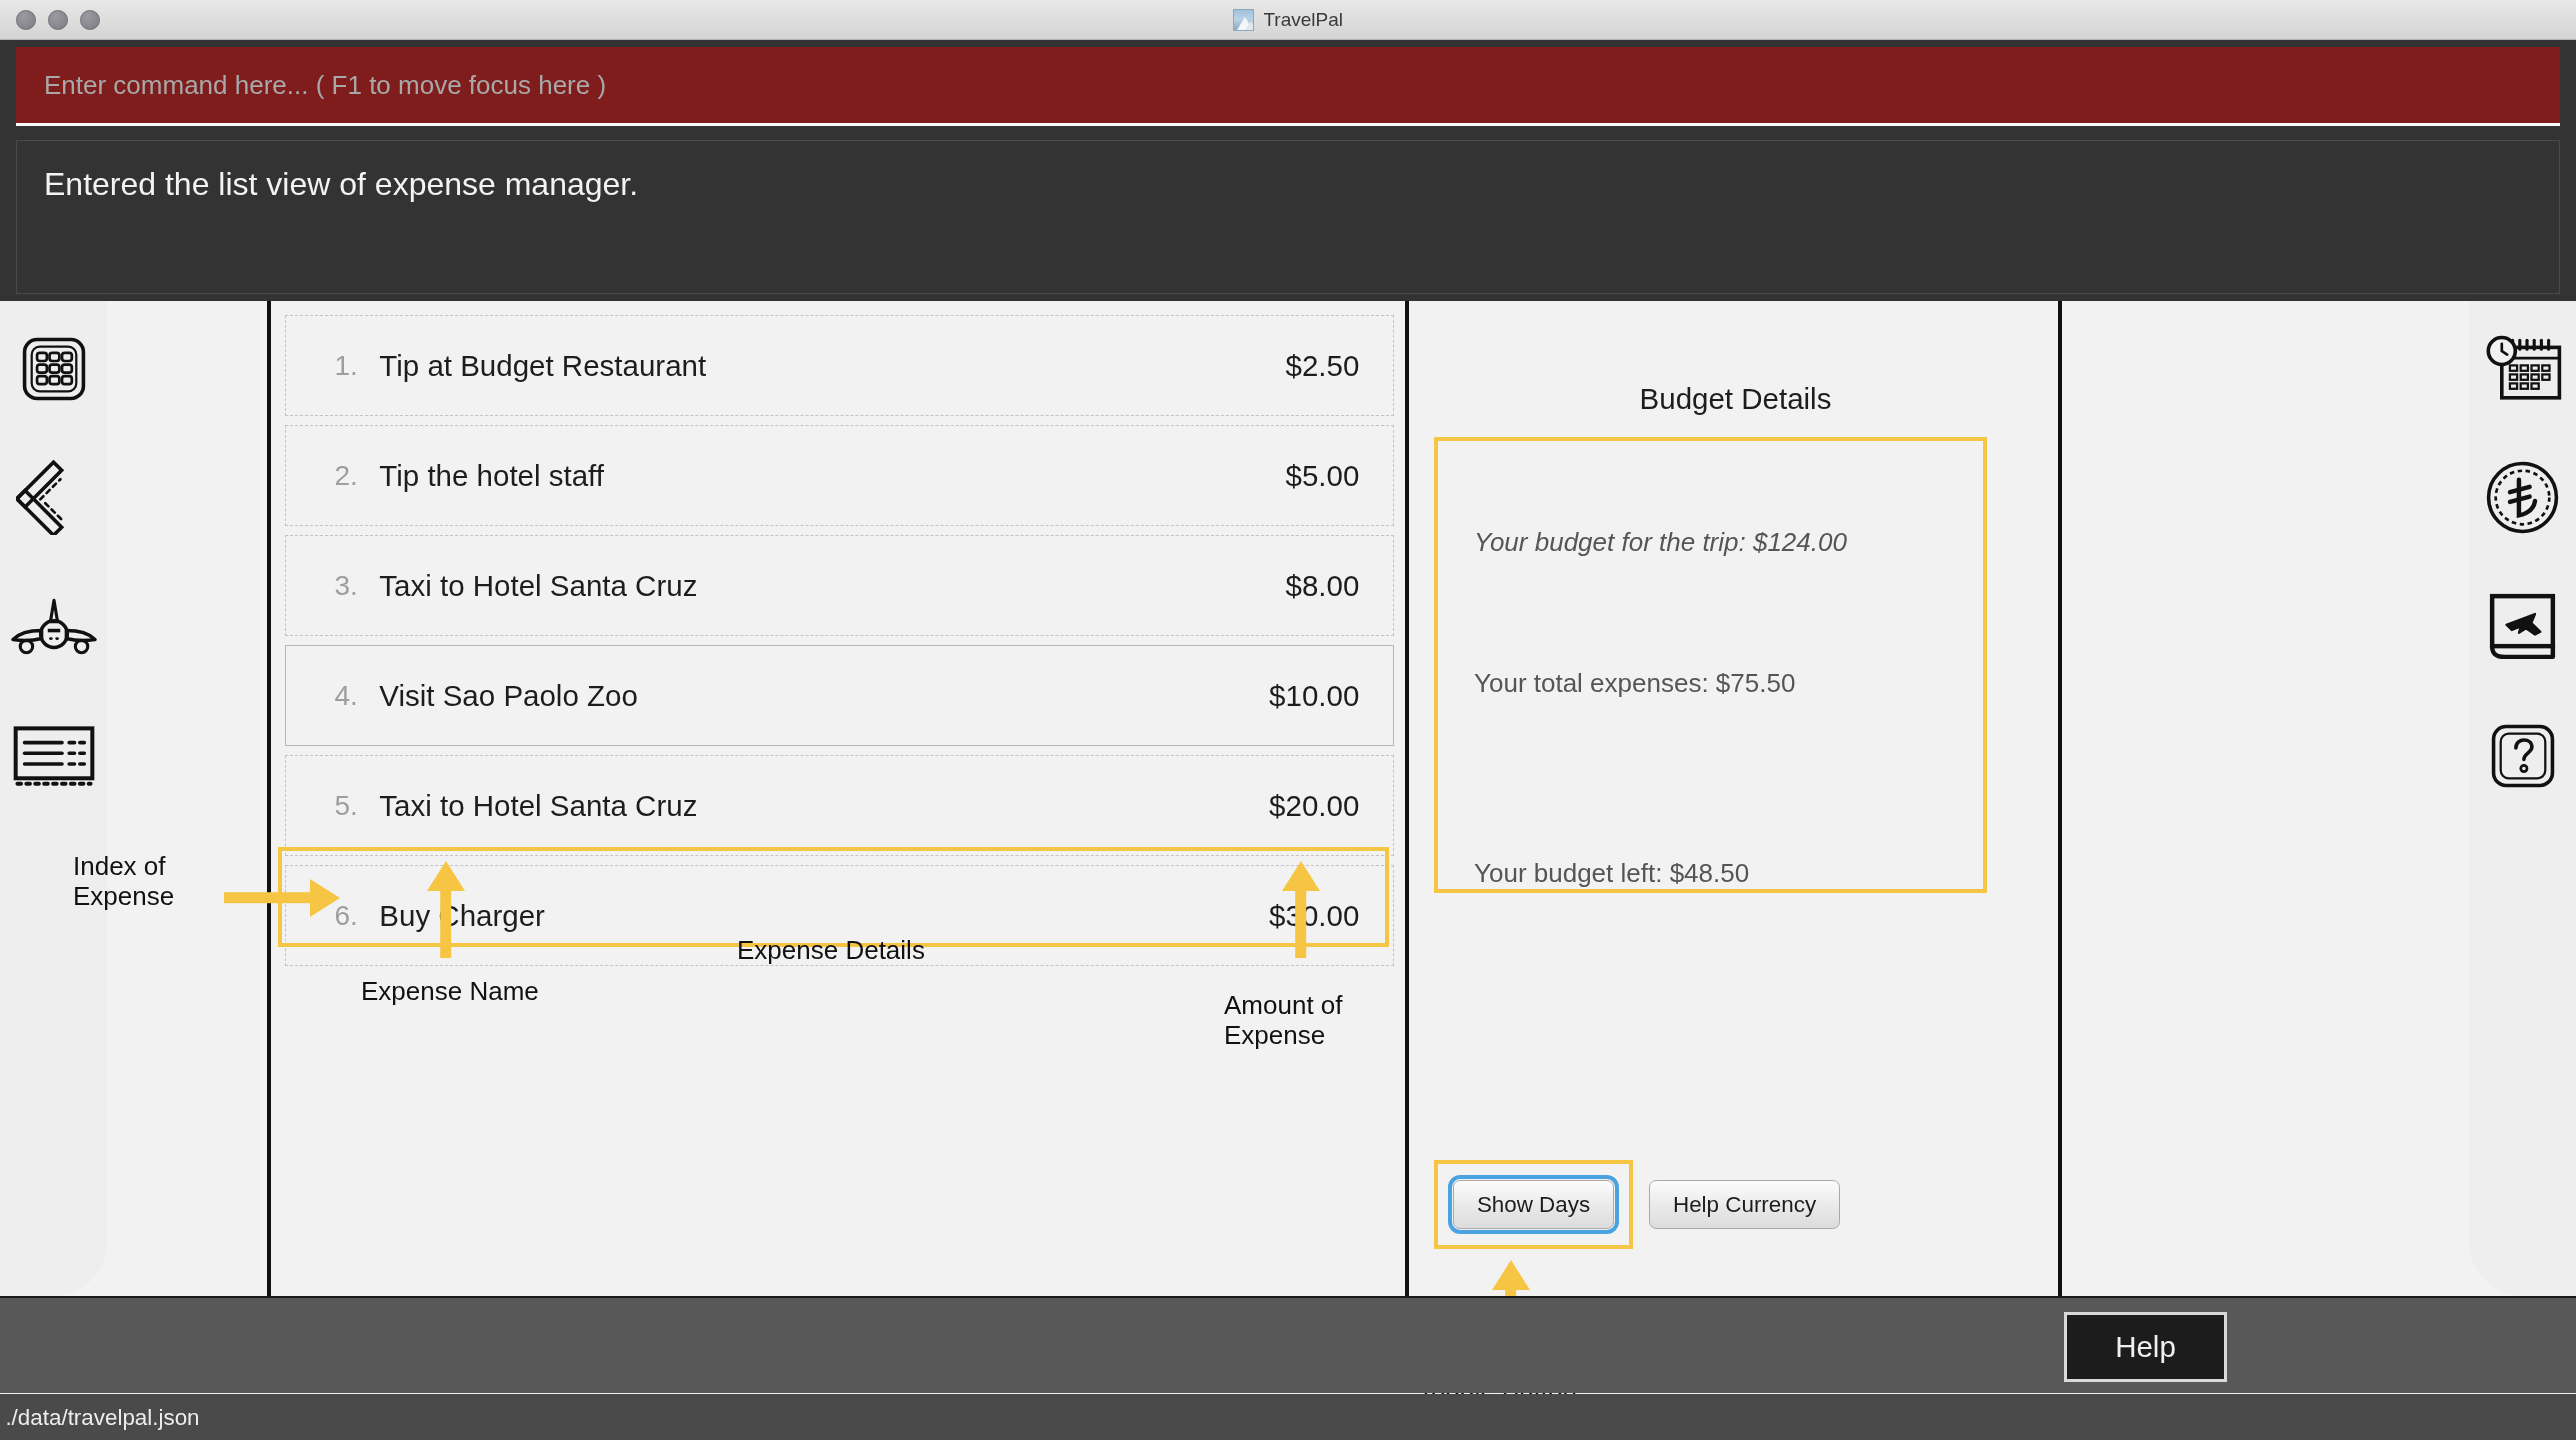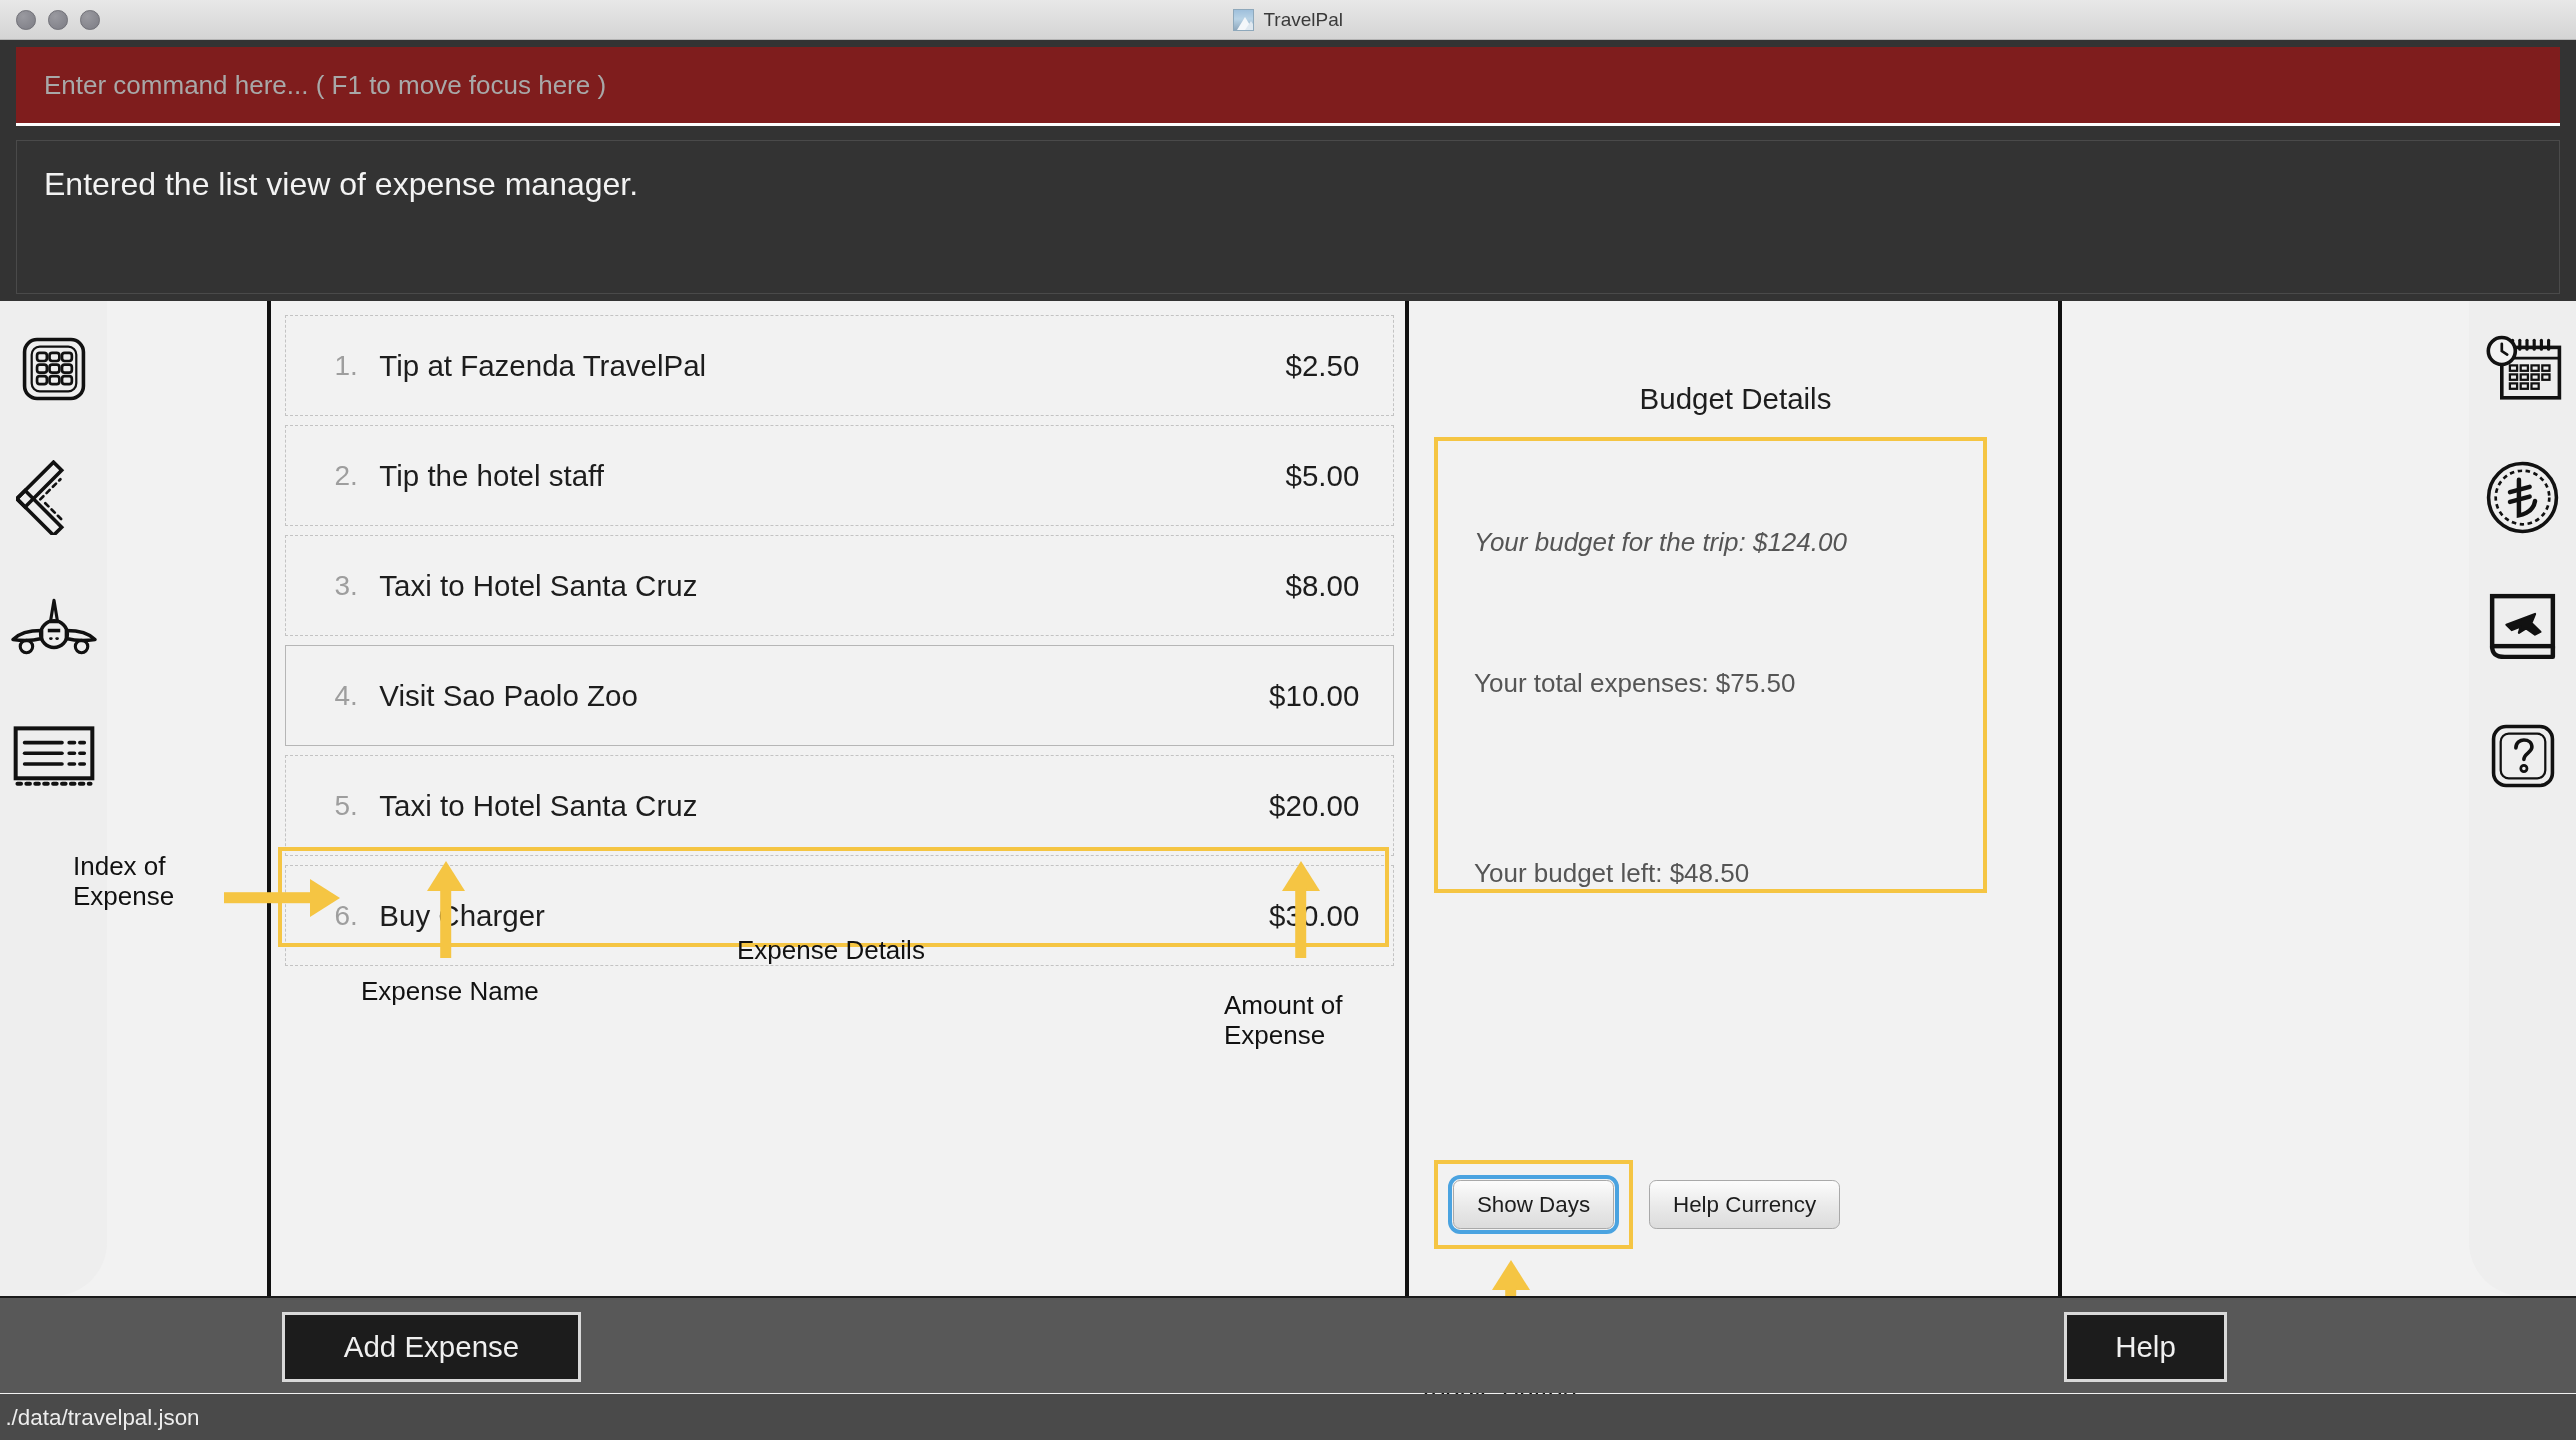--- a/index.html
+++ b/index.html
@@ -366,21 +366,21 @@
       </div>
     </div>
 
     <div class="vdiv" style="left:267px;"></div>
 
     <div class="list-panel">
       <div class="expense-list">
 
         <div class="expense-row">
           <span class="exp-index">1.</span>
-          <span class="exp-name">Tip at Fazenda TravelPal</span>
+          <span class="exp-name">Tip at Budget Restaurant</span>
           <span class="exp-amount">$2.50</span>
         </div>
 
         <div class="expense-row">
           <span class="exp-index">2.</span>
           <span class="exp-name">Tip the hotel staff</span>
           <span class="exp-amount">$5.00</span>
         </div>
 
         <div class="expense-row">
@@ -520,21 +520,20 @@
 
     <div class="arrow-v" style="left:1491px; top:959px; width:39px; height:95px;">
       <div class="head"></div>
       <div class="shaft" style="top:27px; height:68px;"></div>
     </div>
     <div class="anno" style="left:1418px; top:1073px;">Toggle Button</div>
 
   </div>
 
   <div class="toolbar">
-    <button class="dark-btn btn-add">Add Expense</button>
     <button class="dark-btn btn-help">Help</button>
   </div>
 
   <div class="statusbar">
     <span class="status-text">./data/travelpal.json</span>
   </div>
 
 </div>
 
 

